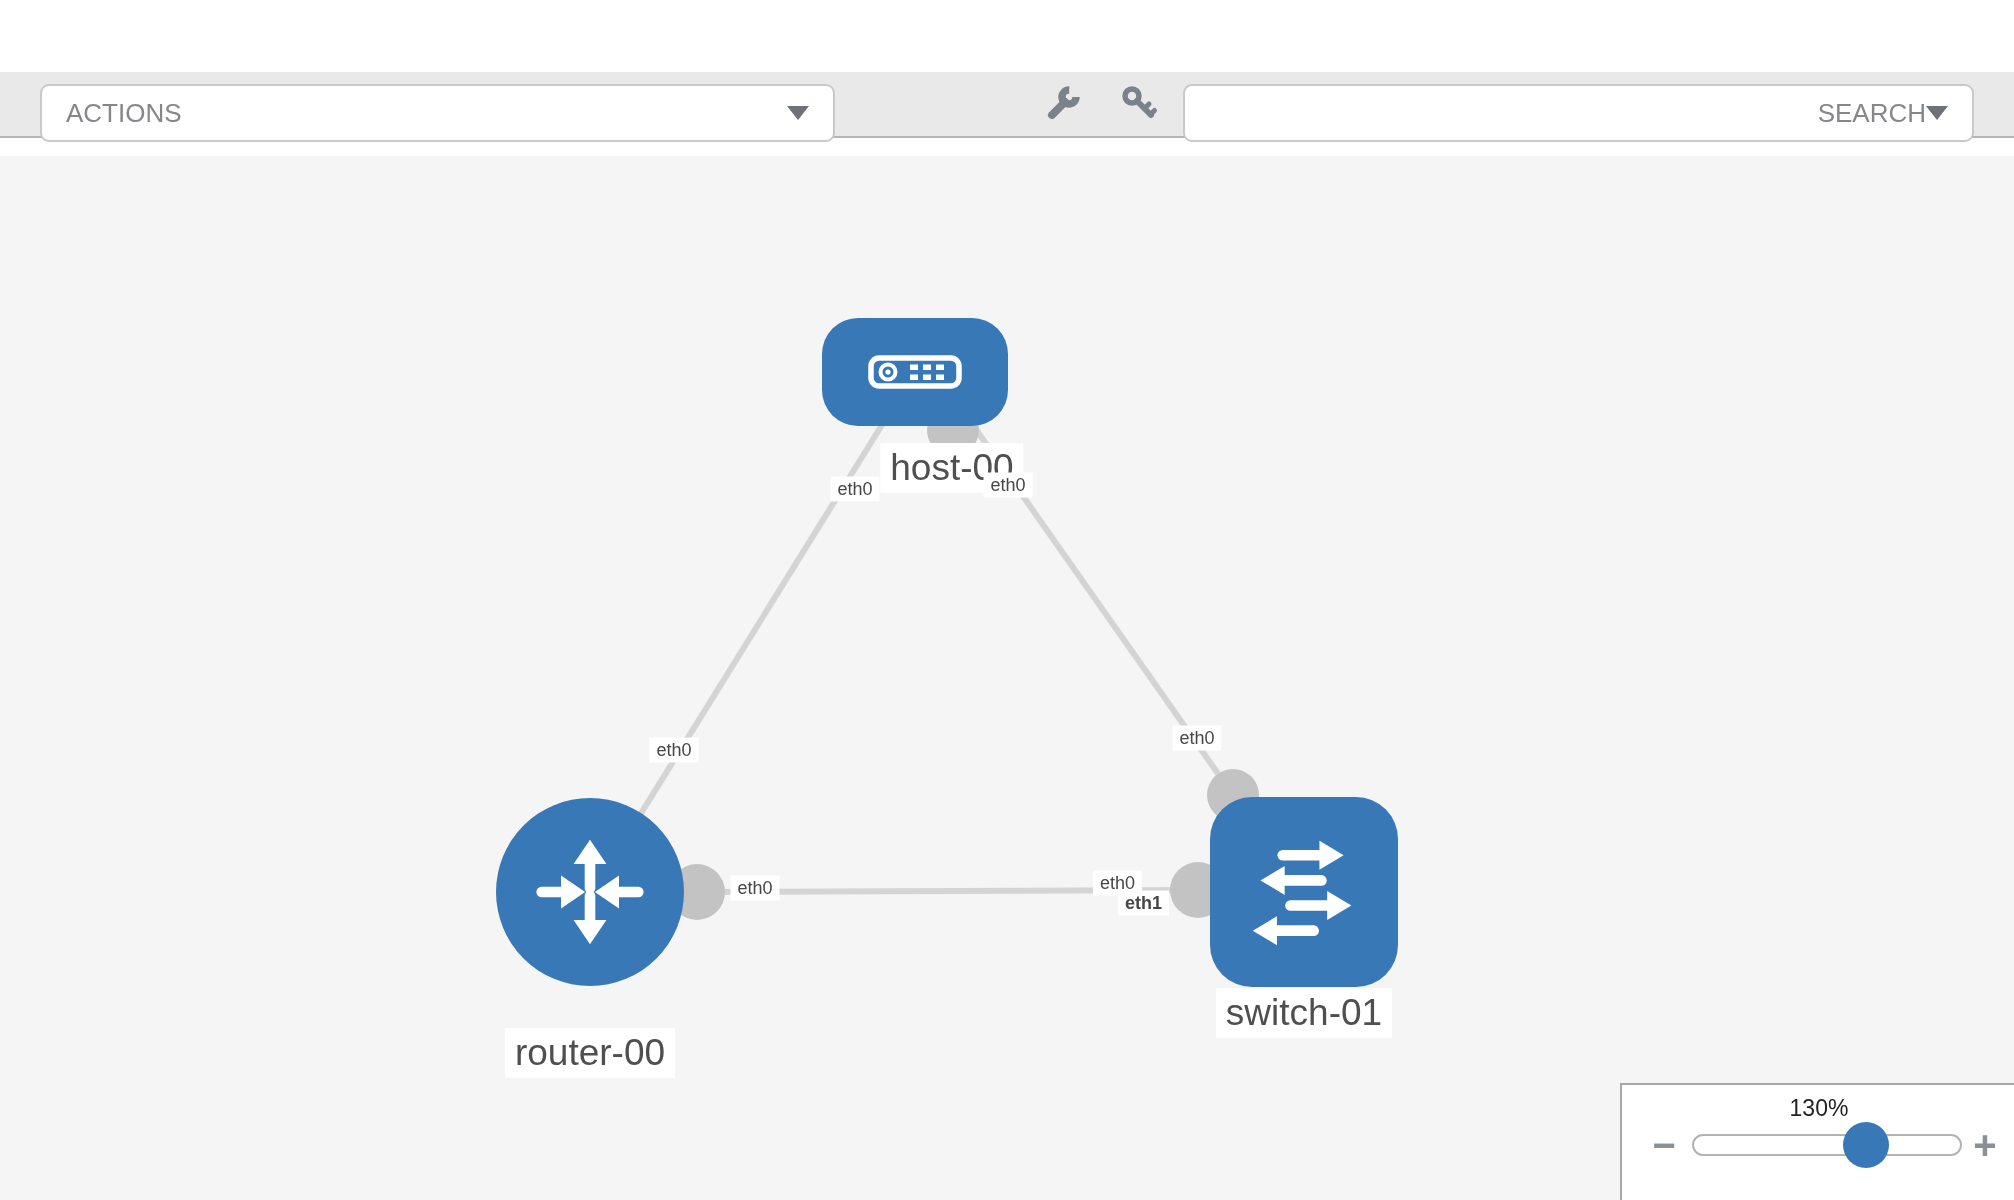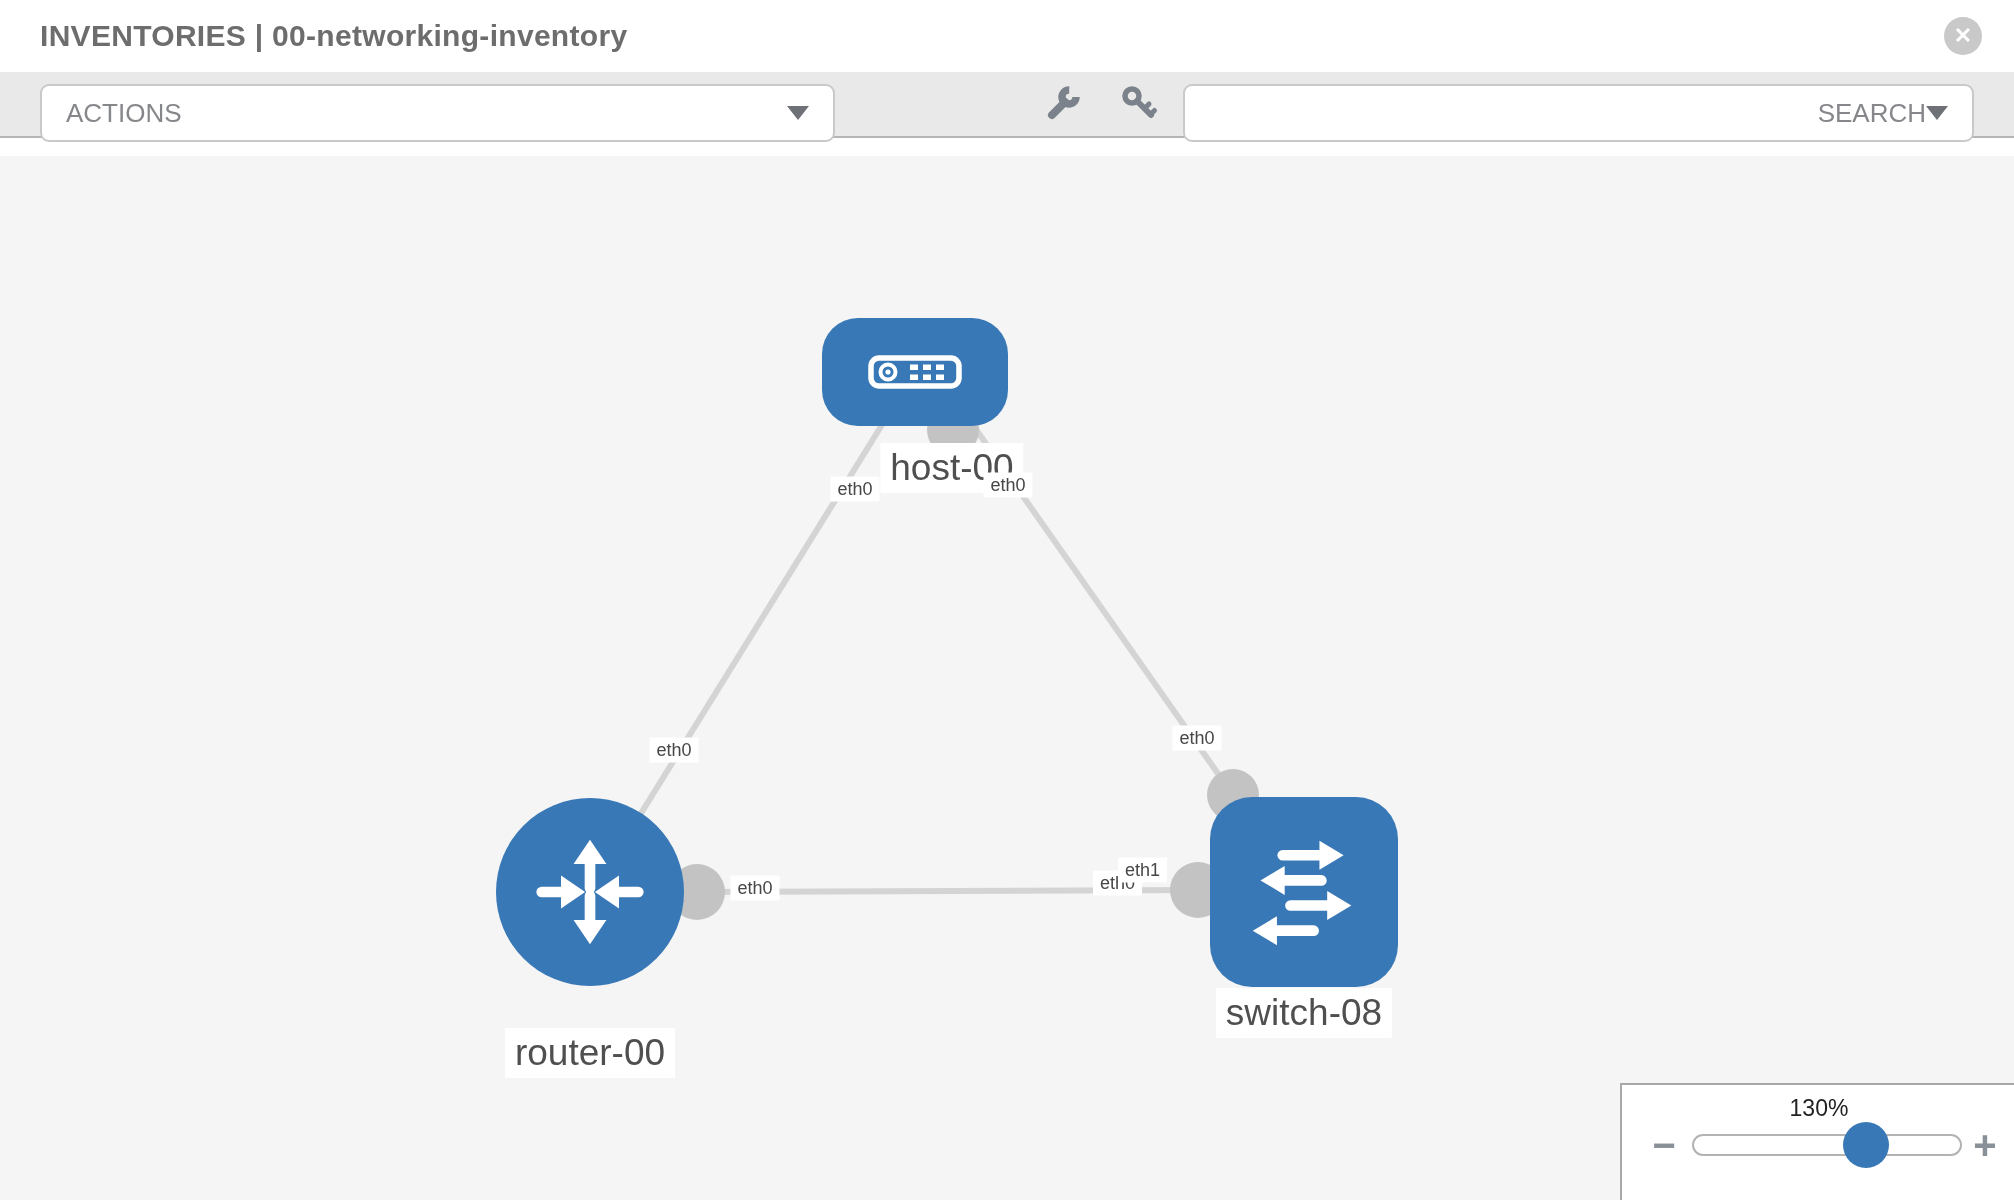--- a/index.html
+++ b/index.html
@@ -65,21 +65,21 @@
     position:absolute; z-index:3; background:#ffffff; color:#474747;
     font-size:18px; padding:2px 7px; white-space:nowrap;
   }
   .eth-center { transform:translate(-50%,-50%); }
   .eth-a-host   { left:855px;  top:333px; }
   .eth-b-host   { left:1008px; top:329px; }
   .eth-a-router { left:674px;  top:594px; }
   .eth-b-switch { left:1197px; top:582px; }
   .eth-c-router { left:755px;  top:732px; }
   .eth-c-back  { left:1093px; top:727px; transform:translateY(-50%); z-index:3; }
-  .eth-c-front { left:1118px; top:714px; transform:translateY(-50%); z-index:4; }
+  .eth-c-front { left:1118px; top:747px; transform:translateY(-50%); z-index:4;font-weight:bold; }
   
   .zoom-panel {
     position:absolute; left:1620px; top:927px; width:458px; height:117px;
     background:#ffffff; border:2px solid #a8a8a8; border-right:none; border-bottom:none;
     z-index:5;
   }
   .zoom-value {
     position:absolute; top:10px; left:0; width:394px; text-align:center;
     font-size:23px; color:#222222;
   }
@@ -97,26 +97,20 @@
   .zoom-handle {
     position:absolute; left:149px; top:50%; transform:translateY(-50%);
     width:46px; height:46px; border-radius:50%; background:#3878b6; cursor:grab;
   }
 </style>
 </head>
 <body>
 
 <div class="app">
 
-  <header class="app-header">
-    <div class="page-title">INVENTORIES | 00-networking-inventory</div>
-    <div class="close-btn">
-      <span>✕</span>
-    </div>
-  </header>
 
   <div class="toolbar">
     <div class="dd dd-actions">
       <span>ACTIONS</span>
       <span class="caret"></span>
     </div>
 
     <button class="tool-btn wrench">
       <svg width="40" height="40" viewBox="0 0 40 40">
         <circle cx="26" cy="13" r="7" fill="none" stroke="#7c828b" stroke-width="7.5" stroke-dasharray="33 11"></circle>
@@ -186,21 +180,21 @@
         <polygon points="15,48 40,33 40,63" fill="#ffffff"></polygon>
         <line x1="46" y1="74" x2="86" y2="74" stroke="#ffffff" stroke-width="11" stroke-linecap="round"></line>
         <polygon points="109,74 84,59 84,89" fill="#ffffff"></polygon>
         <line x1="70" y1="100" x2="30" y2="100" stroke="#ffffff" stroke-width="11" stroke-linecap="round"></line>
         <polygon points="7,100 32,85 32,115" fill="#ffffff"></polygon>
       </svg>
     </div>
 
     <div class="node-label lbl-host">host-00</div>
     <div class="node-label lbl-router">router-00</div>
-    <div class="node-label lbl-switch">switch-08</div>
+    <div class="node-label lbl-switch">switch-01</div>
 
     <div class="eth-label eth-center eth-a-host">eth0</div>
     <div class="eth-label eth-center eth-b-host">eth0</div>
     <div class="eth-label eth-center eth-a-router">eth0</div>
     <div class="eth-label eth-center eth-b-switch">eth0</div>
     <div class="eth-label eth-center eth-c-router">eth0</div>
     <div class="eth-label eth-c-back">eth0</div>
     <div class="eth-label eth-c-front">eth1</div>
 
     <div class="zoom-panel">

